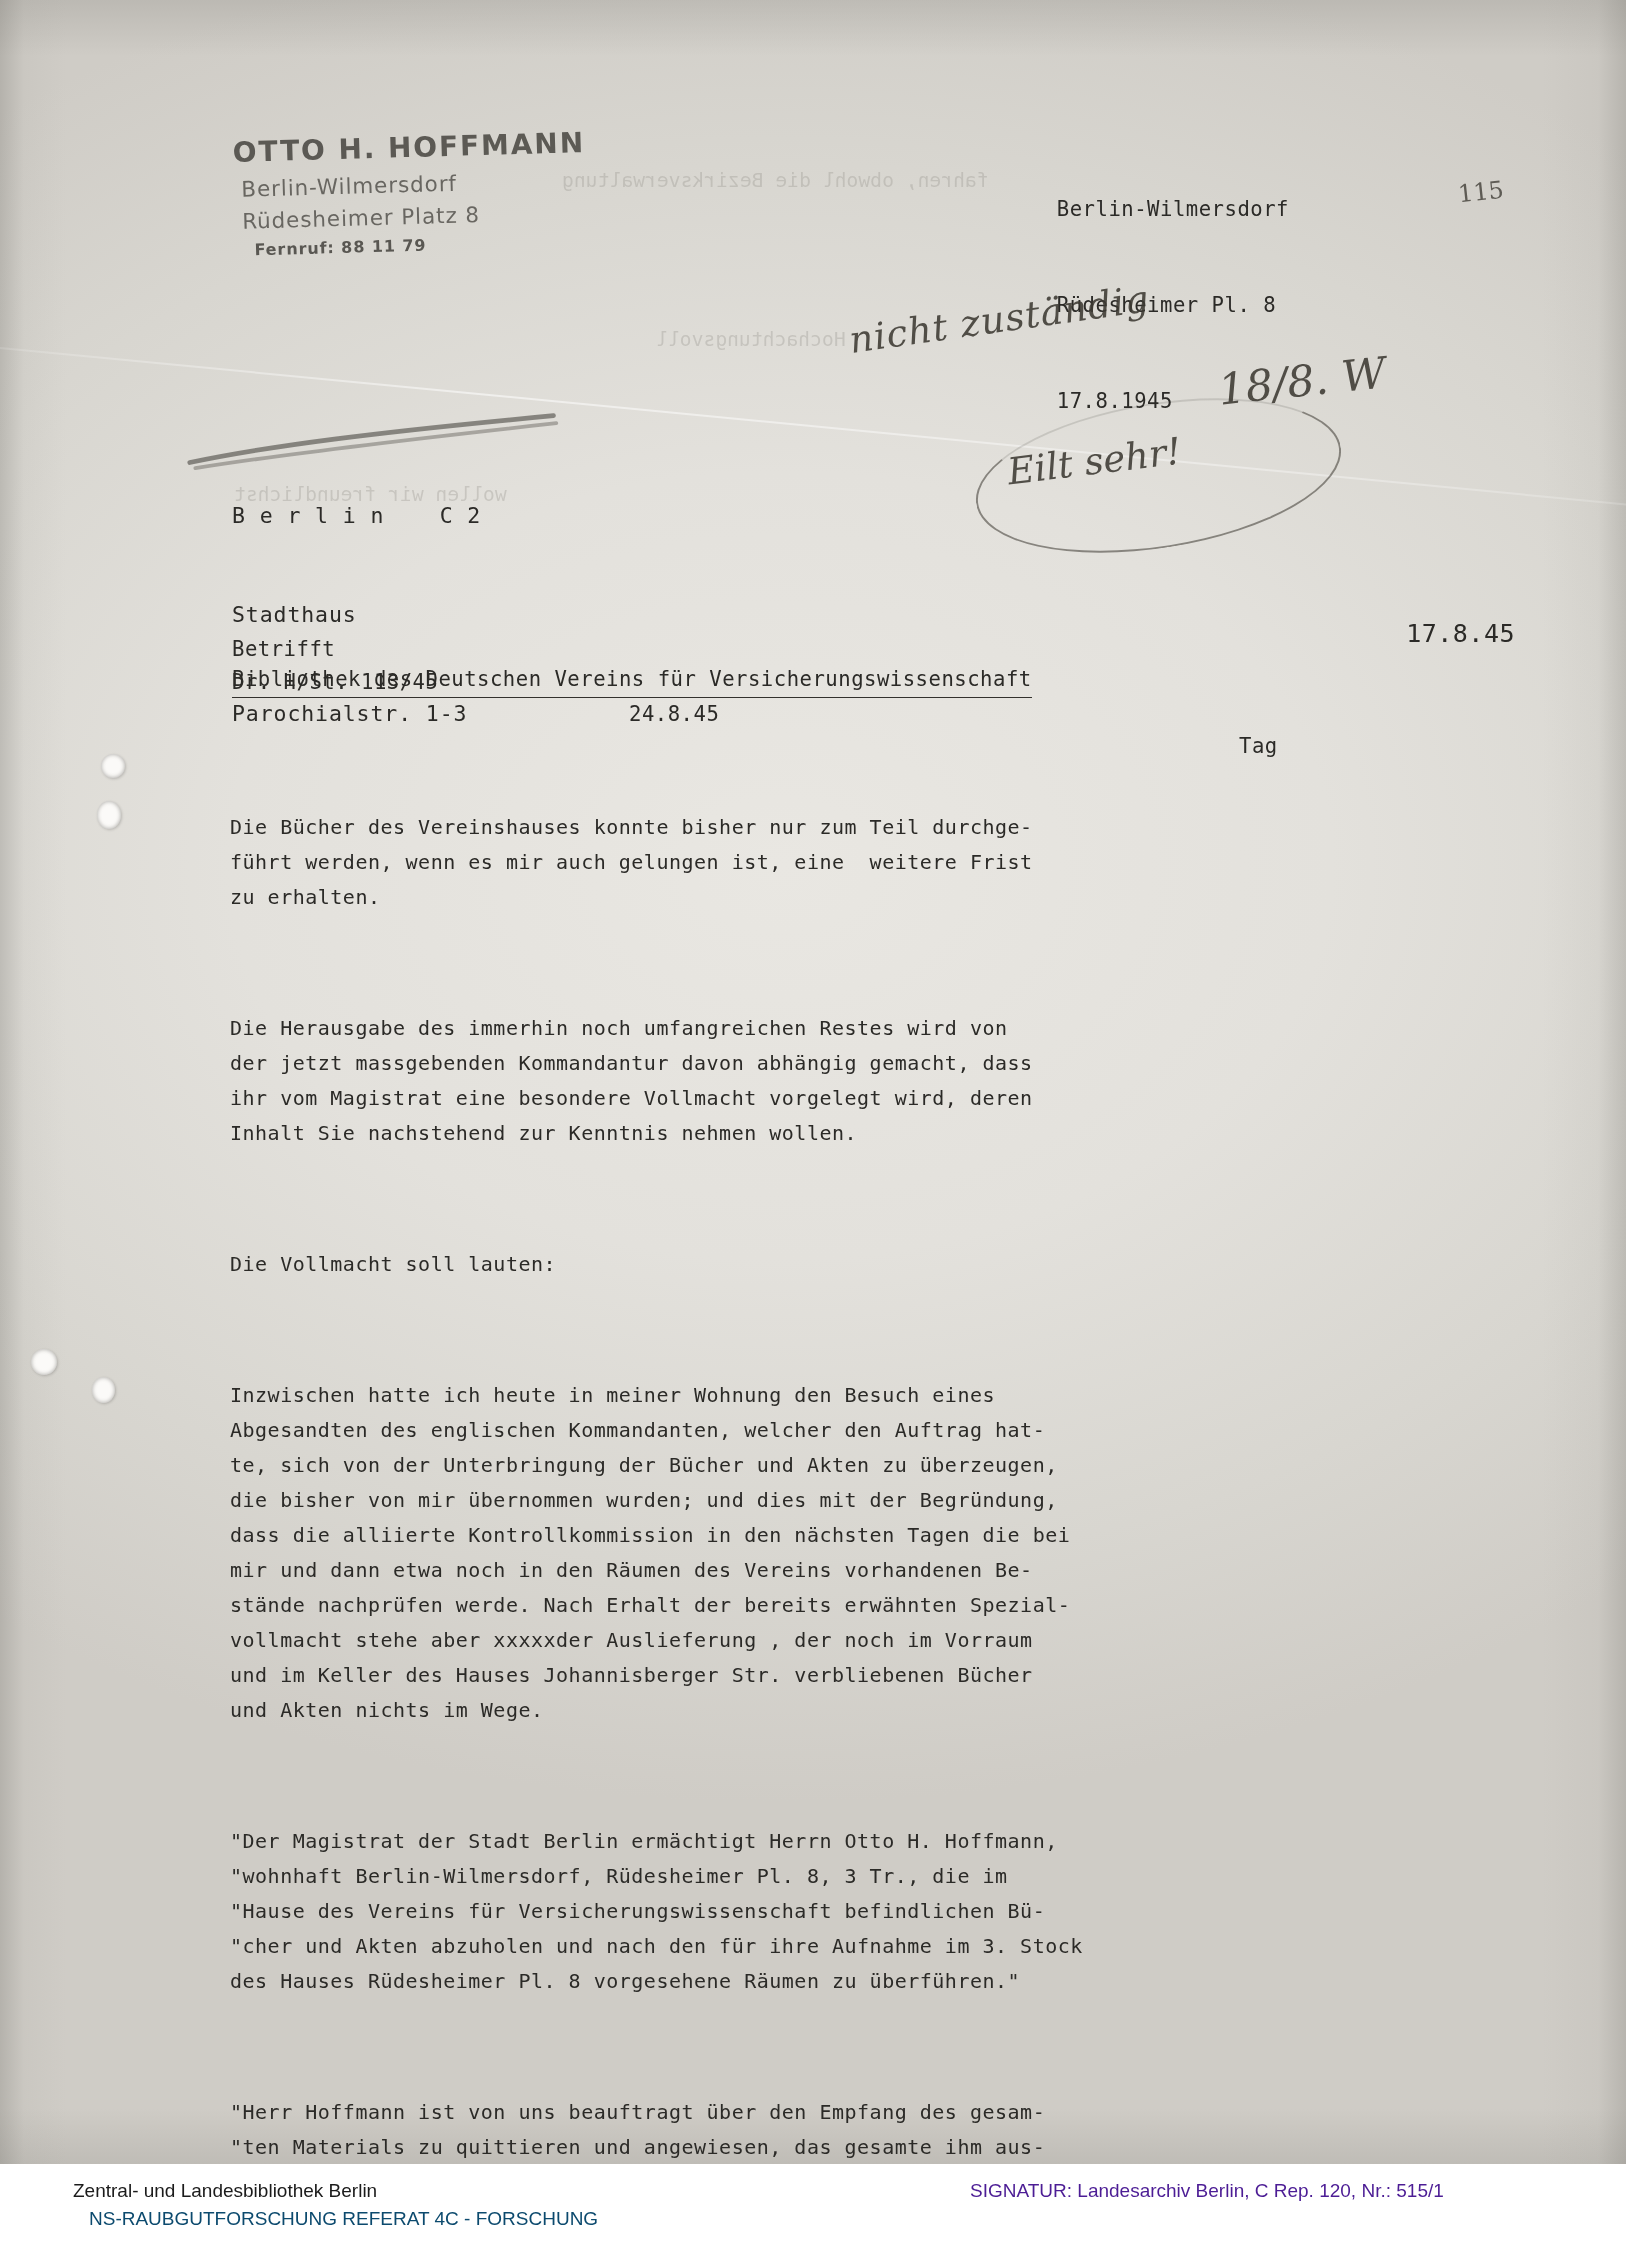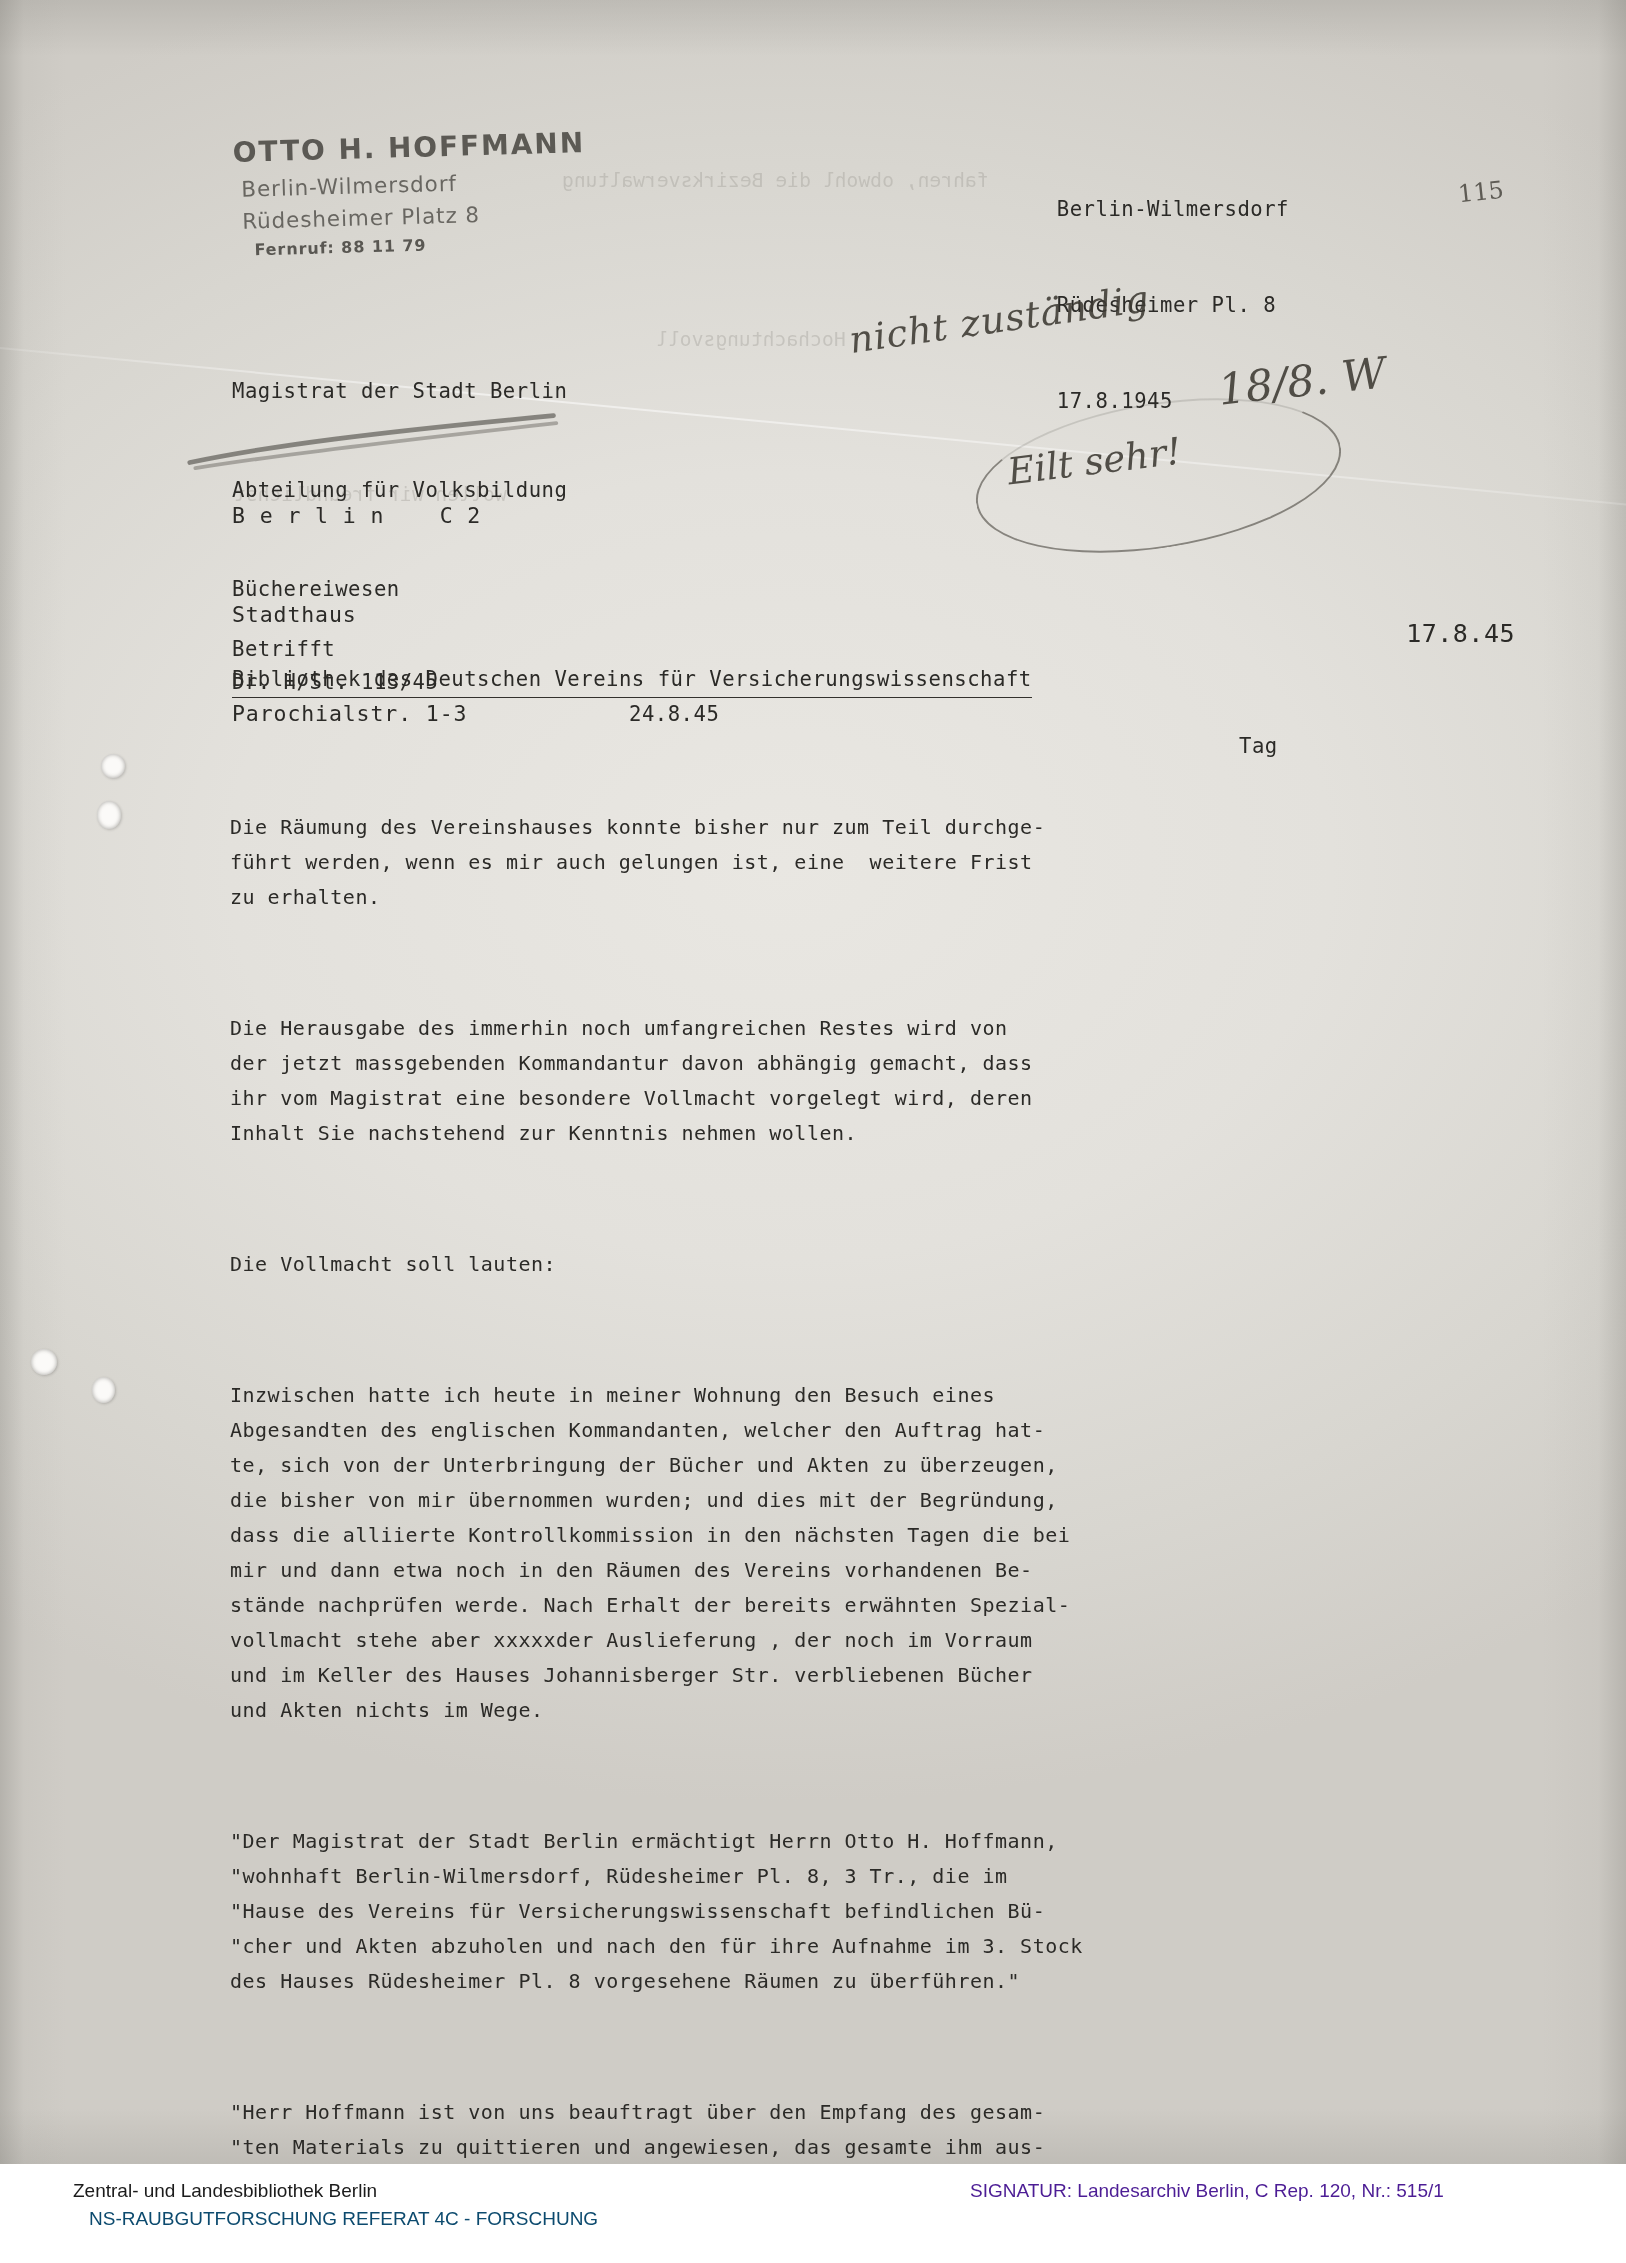--- a/index.html
+++ b/index.html
@@ -307,25 +307,20 @@
   </div>
 
   <div id="rightblock" class="typed">
     <div>Berlin-Wilmersdorf</div>
     <div>Rüdesheimer Pl. 8</div>
     <div>17.8.1945</div>
   </div>
 
   <div id="marginal-nr">115</div>
 
-  <div id="addressee" class="typed">
-    <div>Magistrat der Stadt Berlin</div>
-    <div>Abteilung für Volksbildung</div>
-    <div>Büchereiwesen</div>
-  </div>
 
   <div id="recipient-city" class="typed">
     <div>B e r l i n    C 2</div>
     <div>Stadthaus</div>
     <div>Parochialstr. 1-3</div>
   </div>
 
   <svg id="strike" viewBox="0 0 400 70">
     <path d="M4 58 C 90 40, 200 26, 392 8" stroke="rgba(60,58,52,.55)" stroke-width="5" fill="none" stroke-linecap="round"></path>
     <path d="M10 64 C 110 48, 230 34, 395 16" stroke="rgba(60,58,52,.35)" stroke-width="4" fill="none" stroke-linecap="round"></path>
@@ -339,21 +334,21 @@
     </div>
   </div>
   <div style="position:absolute; left:1368px; top:601px;" class="typed">
     <span style="font-size:25px;">17.8.45</span>
   </div>
 
   <div id="betrifft" class="typed">Betrifft</div>
   <div id="subject" class="typed">Bibliothek des Deutschen Vereins für Versicherungswissenschaft</div>
 
   <div id="body" class="typed">
-    <p>Die Räumung des Vereinshauses konnte bisher nur zum Teil durchge-
+    <p>Die Bücher des Vereinshauses konnte bisher nur zum Teil durchge-
 führt werden, wenn es mir auch gelungen ist, eine  weitere Frist
 zu erhalten.</p>
     <p>Die Herausgabe des immerhin noch umfangreichen Restes wird von
 der jetzt massgebenden Kommandantur davon abhängig gemacht, dass
 ihr vom Magistrat eine besondere Vollmacht vorgelegt wird, deren
 Inhalt Sie nachstehend zur Kenntnis nehmen wollen.</p>
     <p>Die Vollmacht soll lauten:</p>
     <p>Inzwischen hatte ich heute in meiner Wohnung den Besuch eines
 Abgesandten des englischen Kommandanten, welcher den Auftrag hat-
 te, sich von der Unterbringung der Bücher und Akten zu überzeugen,

